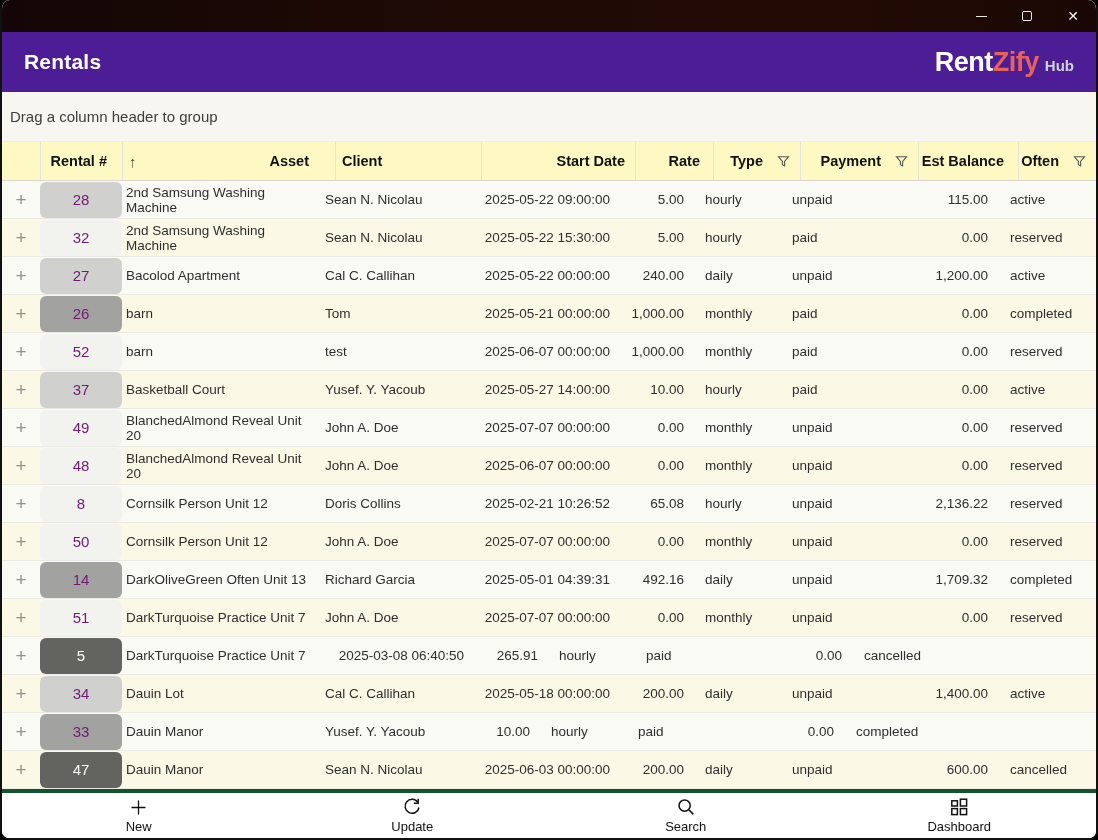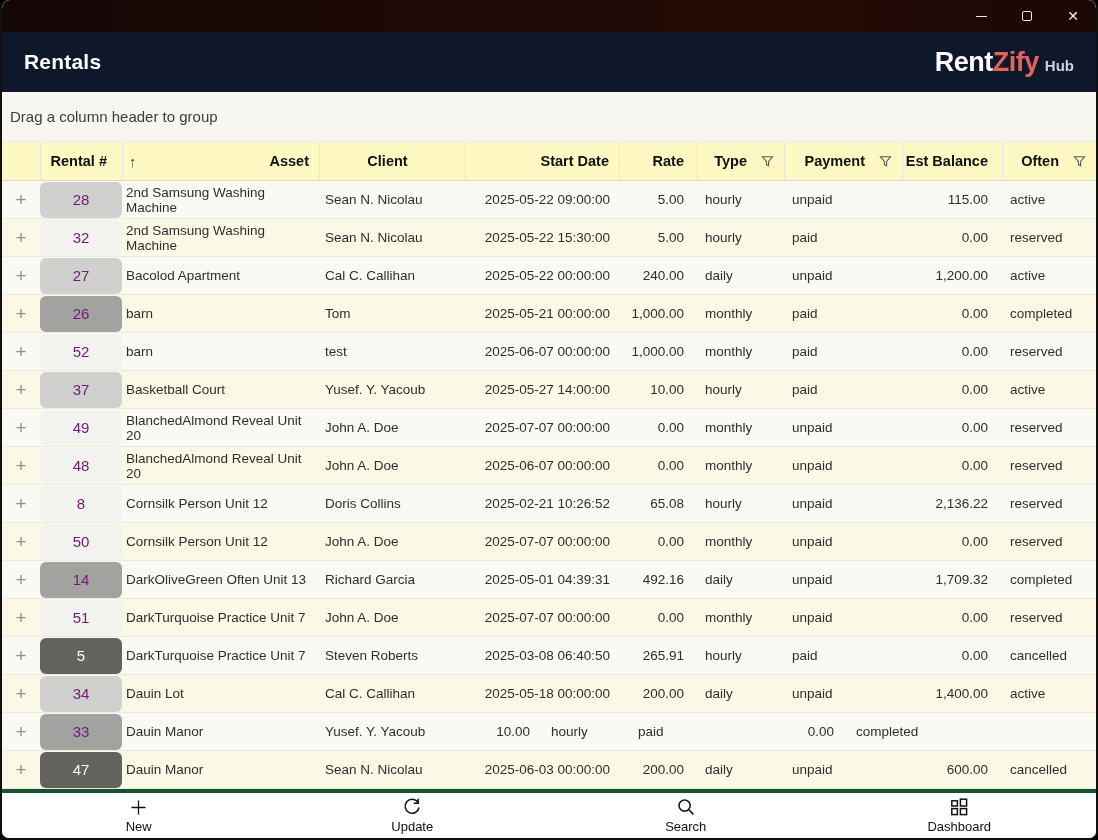--- a/index.html
+++ b/index.html
@@ -9,21 +9,21 @@
             border-radius:9px; overflow:hidden; background:#faf9f5;
             border-left:2px solid #101010; border-right:2px solid #101010; border-bottom:2px solid #101010; }
   
   .titlebar { height:32px; flex:0 0 32px; background:linear-gradient(90deg,#140606 0%,#1f0a05 45%,#230b05 75%,#1a0704 100%);
               display:flex; align-items:center; justify-content:flex-end; border-radius:8px 8px 0 0; }
   .winbtn { width:46px; height:32px; display:flex; align-items:center; justify-content:center; cursor:default; }
   .glyph-min { width:11px; border-top:1.4px solid #e9e9e9; }
   .glyph-max { width:10px; height:10px; border:1.2px solid #e9e9e9; border-radius:2px; }
   .glyph-close { color:#f2f2f2; font-size:14px; line-height:1; }
   
-  .appheader { height:60px; flex:0 0 60px; background:#0f172a; display:flex; align-items:center;
+  .appheader { height:60px; flex:0 0 60px; background:#4c1d95; display:flex; align-items:center;
                justify-content:space-between; padding:0 22px; }
   .apptitle { color:#fff; font-size:21px; font-weight:700; letter-spacing:.2px; }
   .logo { display:flex; align-items:baseline; }
   .logo .p1 { color:#fff; font-size:27px; font-weight:800; letter-spacing:-.5px; }
   .logo .p2 { color:var(--accent,#e8625c); font-size:27px; font-weight:800; letter-spacing:-.5px; }
   .logo .p3 { color:#ccd2da; font-size:15px; font-weight:700; margin-left:6px; }
   
   .grouphint { height:50px; flex:0 0 50px; background:#f7f6f1; display:flex; align-items:center;
                padding-left:8px; color:#3d3d3d; font-size:15px; border-bottom:1px solid #eeede8; }
   
@@ -45,21 +45,21 @@
   .c-start  { width:154px; flex:0 0 154px; justify-content:flex-end; padding-right:9px; }
   .c-rate   { width:78px; flex:0 0 78px; justify-content:flex-end; padding-right:13px; }
   .c-type   { width:87px; flex:0 0 87px; padding-left:8px; }
   .c-pay    { width:118px; flex:0 0 118px; padding-left:8px; }
   .c-bal    { width:100px; flex:0 0 100px; justify-content:flex-end; padding-right:14px; }
   .c-status { flex:1 1 auto; padding-left:8px; }
   
   .hcell.c-id { justify-content:flex-end; padding-right:15px; }
   .hcell.c-asset { padding-left:6px; }
   .hcell.c-asset .hlabel { margin-left:auto; padding-right:10px; }
-  .hcell.c-client { justify-content:center; padding-right:16px; }
+  .hcell.c-client { justify-content:flex-start; padding-right:16px;margin-left:16px; }
   .hcell.c-start { padding-right:10px; }
   .hcell.c-type, .hcell.c-pay, .hcell.c-status { justify-content:flex-end; padding-right:10px; gap:14px; padding-left:0;align-items:center; }
   .hcell.c-bal { padding-right:14px; }
   .sortarrow { color:#4a4a4a; font-size:15px; font-weight:400; }
   .filtericon { display:flex; align-items:center; }
   
   .plus { color:#929292; font-size:19px; font-weight:300; line-height:1; }
   
   .badge { width:100%; height:36px; margin:1px 0; border-radius:6px; display:flex;
            align-items:center; justify-content:center; font-size:15px; color:#701a75; }
@@ -345,21 +345,20 @@
           <div class="cell c-status">reserved</div>
         </div>
         <div class="row plain">
           <div class="cell c-expand">
             <span class="plus">+</span>
           </div>
           <div class="cell c-id">
             <div class="badge st-cancelled">5</div>
           </div>
           <div class="cell c-asset">DarkTurquoise Practice Unit 7</div>
-          <div class="cell c-client">Steven Roberts</div>
           <div class="cell c-start">2025-03-08 06:40:50</div>
           <div class="cell c-rate">265.91</div>
           <div class="cell c-type">hourly</div>
           <div class="cell c-pay">paid</div>
           <div class="cell c-bal">0.00</div>
           <div class="cell c-status">cancelled</div>
         </div>
         <div class="row ivory">
           <div class="cell c-expand">
             <span class="plus">+</span>

